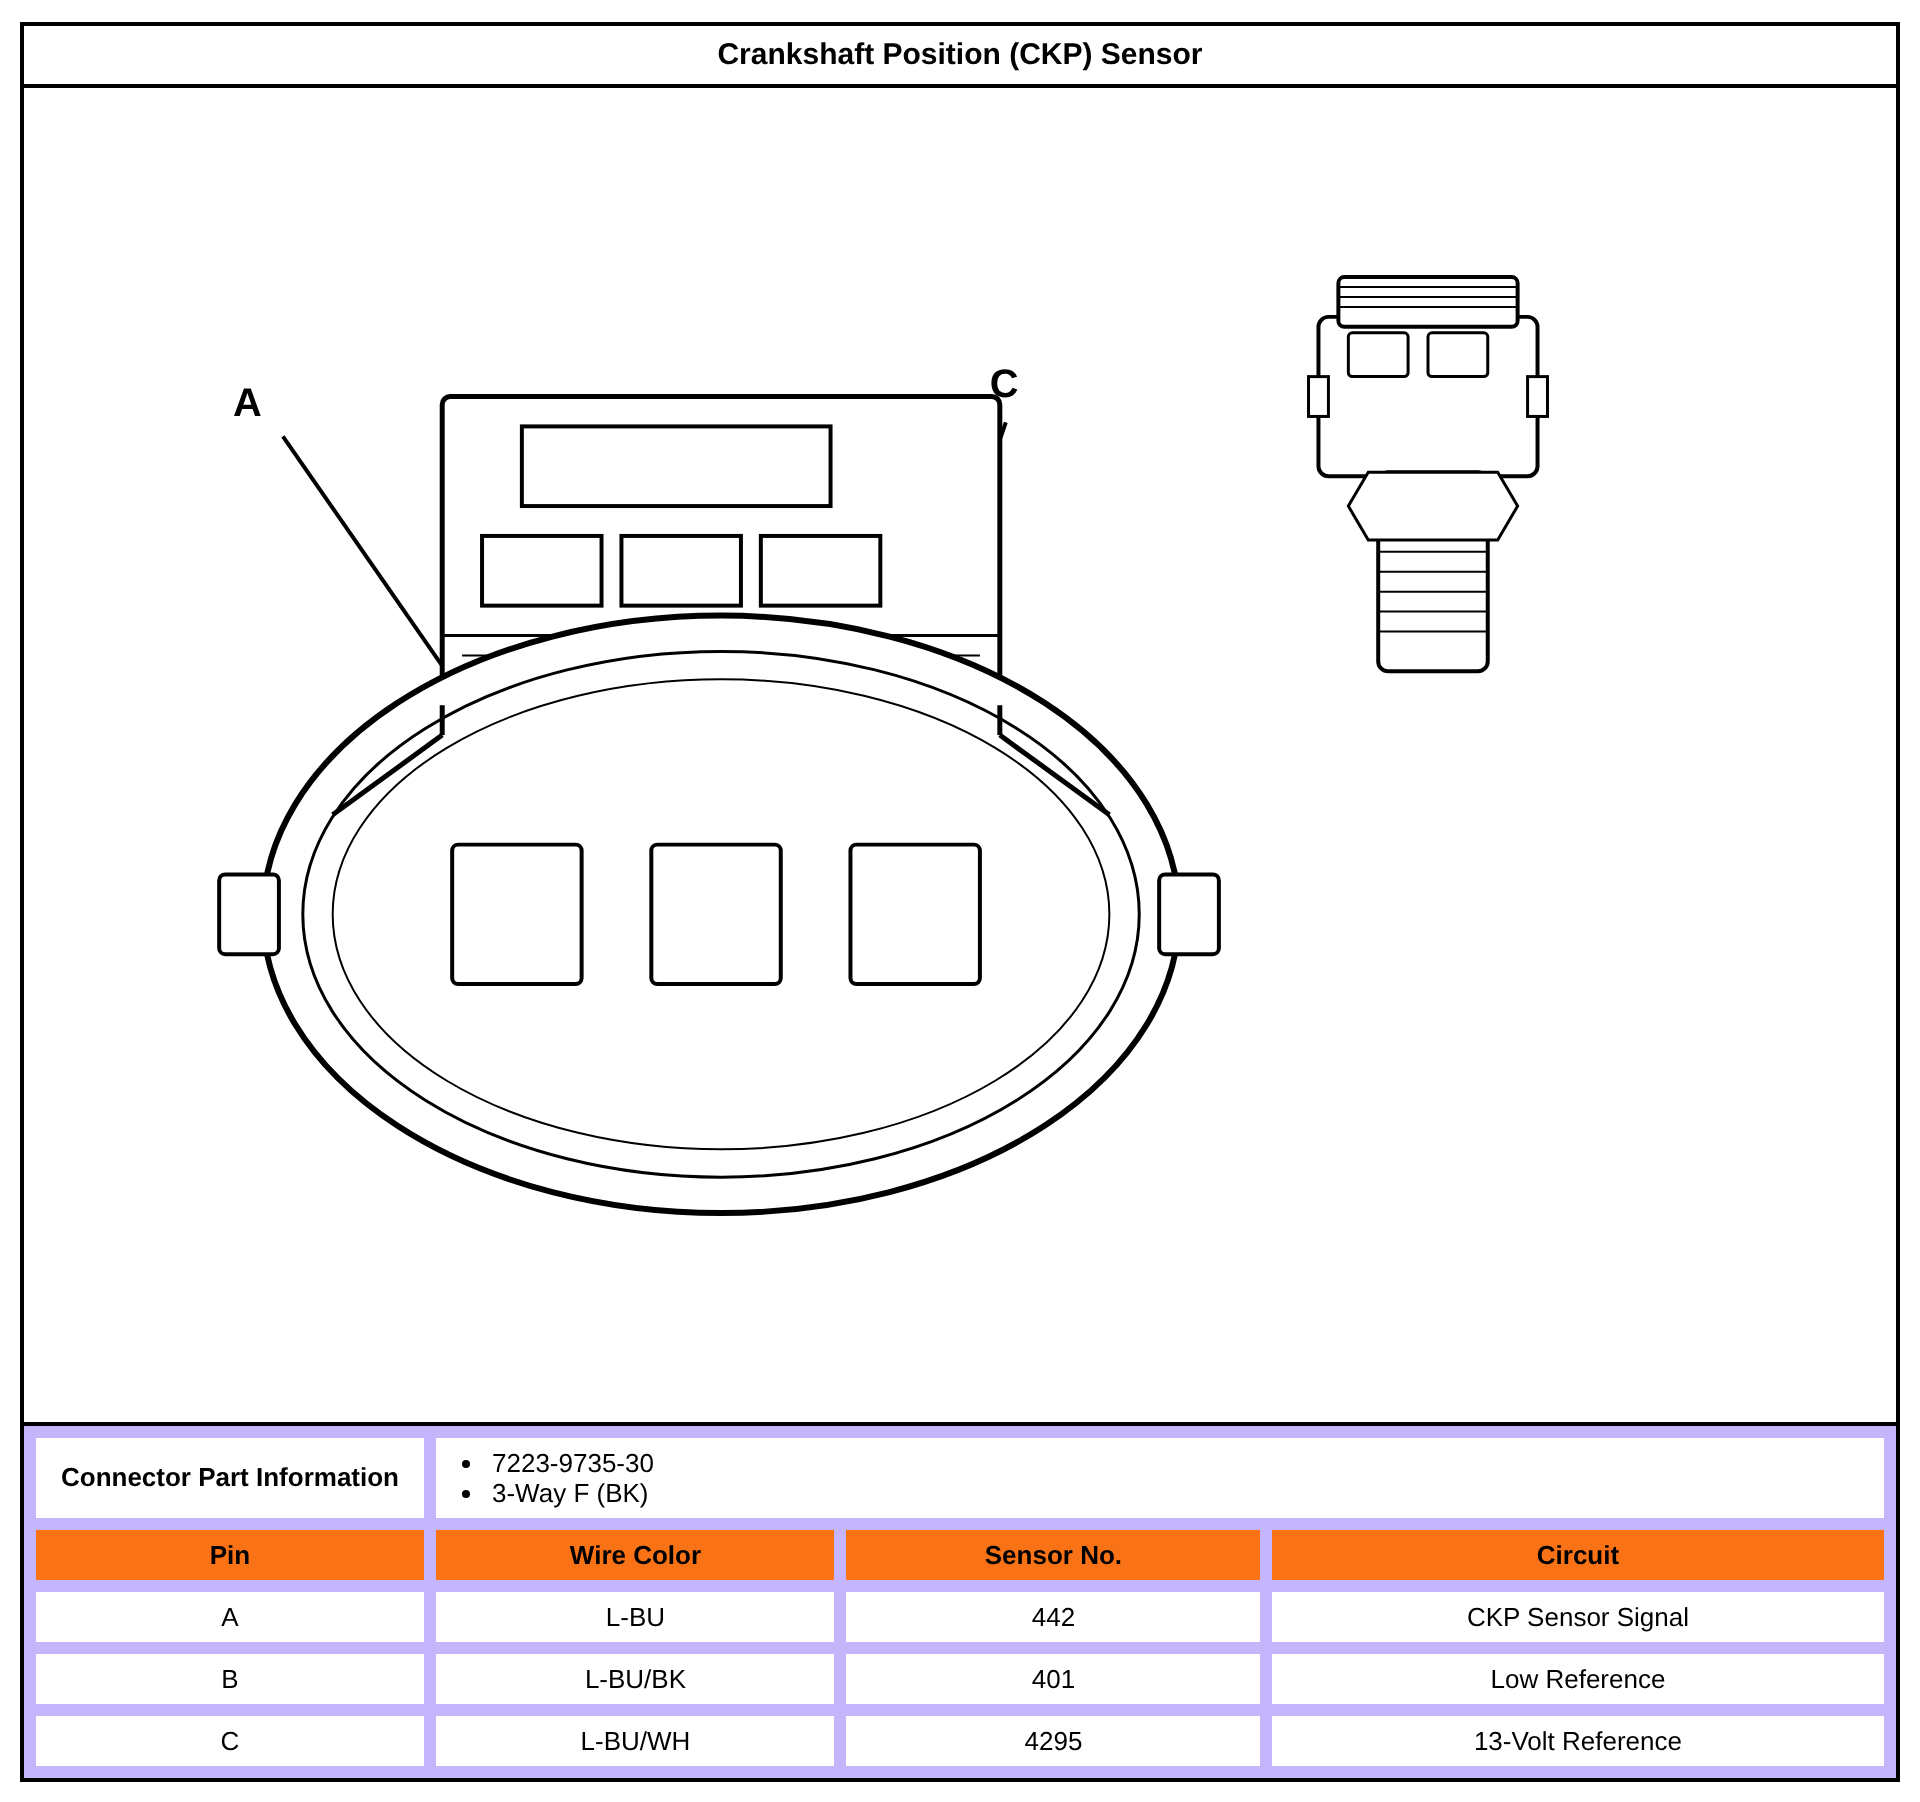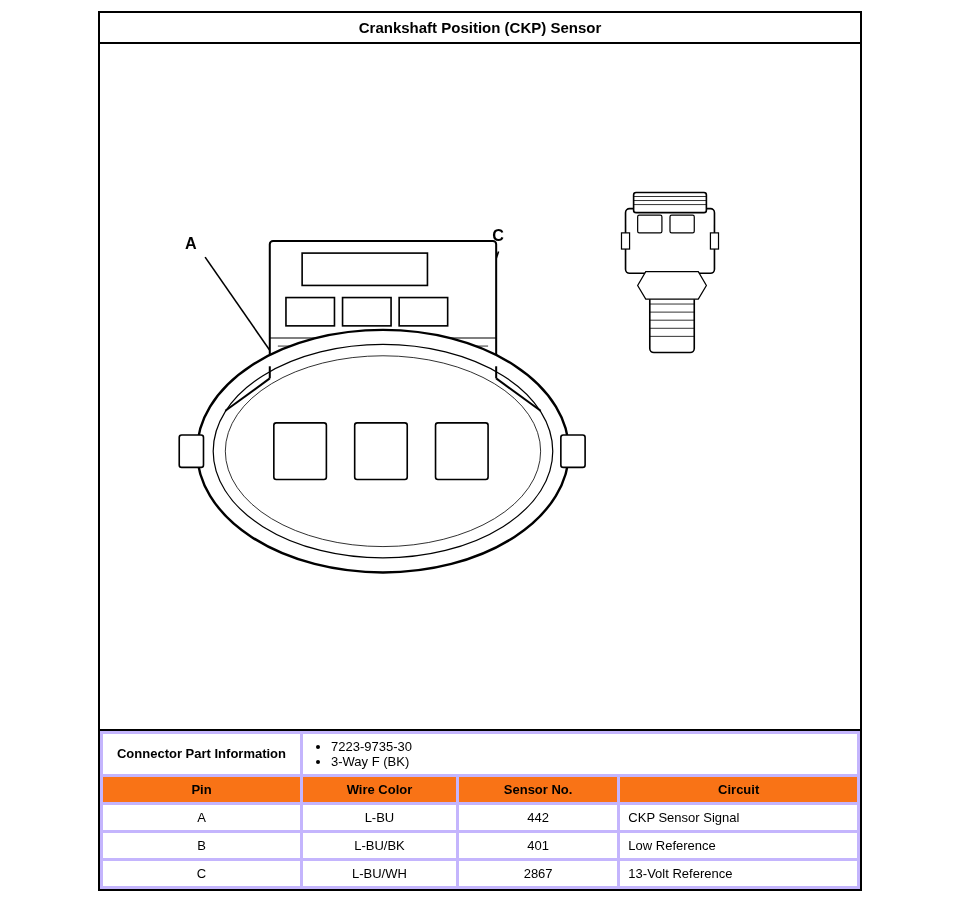--- a/index.html
+++ b/index.html
@@ -7,21 +7,21 @@
       width: 960px;
       height: 901px;
       background: #fff;
       font-family: Arial, sans-serif;
       font-size: 13px;
       display: flex;
       align-items: center;
       justify-content: center;
     }
     .outer-container {
-      width: 764px;
+      width: 940px;
       height: 880px;
       border: 2px solid #000;
       display: flex;
       flex-direction: column;
     }
     .title-bar {
       border-bottom: 2px solid #000;
       text-align: center;
       padding: 6px;
       font-weight: bold;
@@ -38,21 +38,21 @@
     }
     .connector-svg {
       width: 100%;
       height: 100%;
     }
     .bottom-table {
       border-collapse: collapse;
       width: 100%;
     }
     .bottom-table td, .bottom-table th {
-      border: 3px solid #c4b5fd;
+      border: 6px solid #c4b5fd;
       padding: 5px 8px;
     }
     .connector-info-cell {
       font-weight: bold;
       text-align: center;
       vertical-align: middle;
       width: 200px;
     }
     .part-numbers-cell {
       vertical-align: middle;
@@ -64,21 +64,21 @@
     }
     .pin-table-header th {
       text-align: center;
       font-weight: bold;
       background: #f97316;
     }
     .pin-table-row td {
       text-align: center;
     }
     .pin-table-row td:last-child {
-      text-align: left;
+      text-align: center;
     }
   </style>
 </head>
 <body>
 
 <div class="outer-container">
 
   <div class="title-bar">Crankshaft Position (CKP) Sensor</div>
 
   <div class="diagram-area">
@@ -187,18 +187,18 @@
       </tr>
       <tr class="pin-table-row">
         <td>B</td>
         <td>L-BU/BK</td>
         <td>401</td>
         <td>Low Reference</td>
       </tr>
       <tr class="pin-table-row">
         <td>C</td>
         <td>L-BU/WH</td>
-        <td>2867</td>
+        <td>4295</td>
         <td>13-Volt Reference</td>
       </tr>
     </tbody>
   </table>
 </div>
 
 </body></html>

